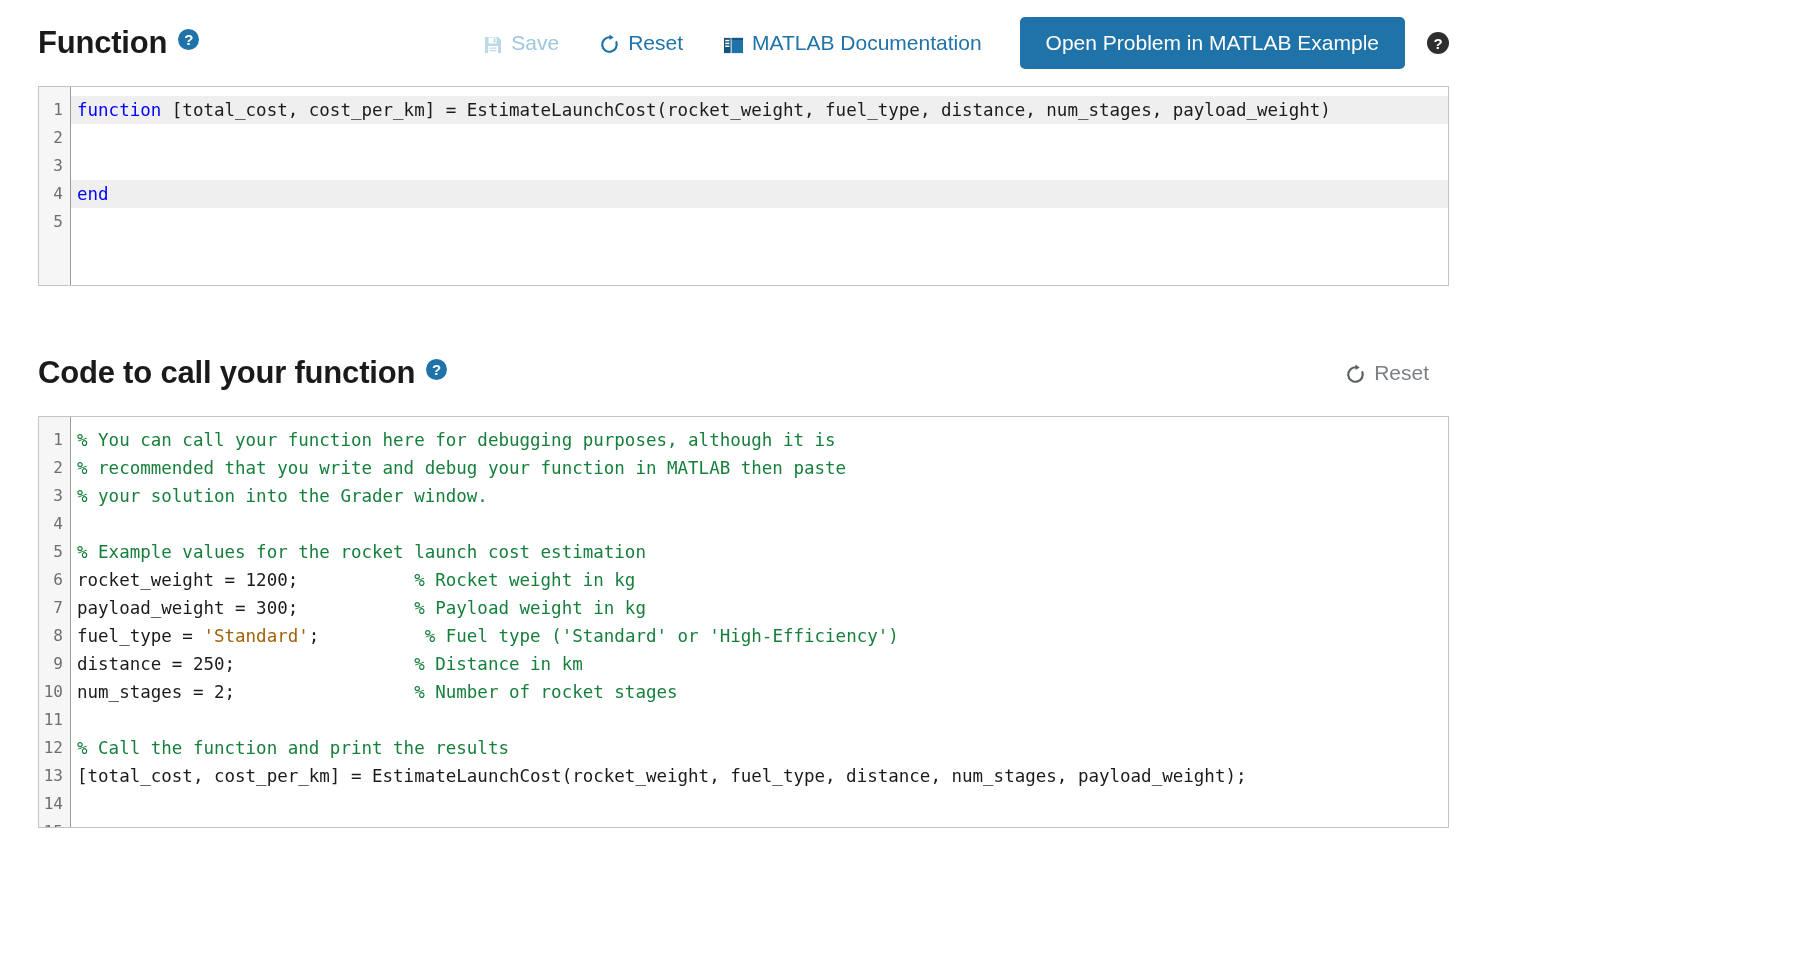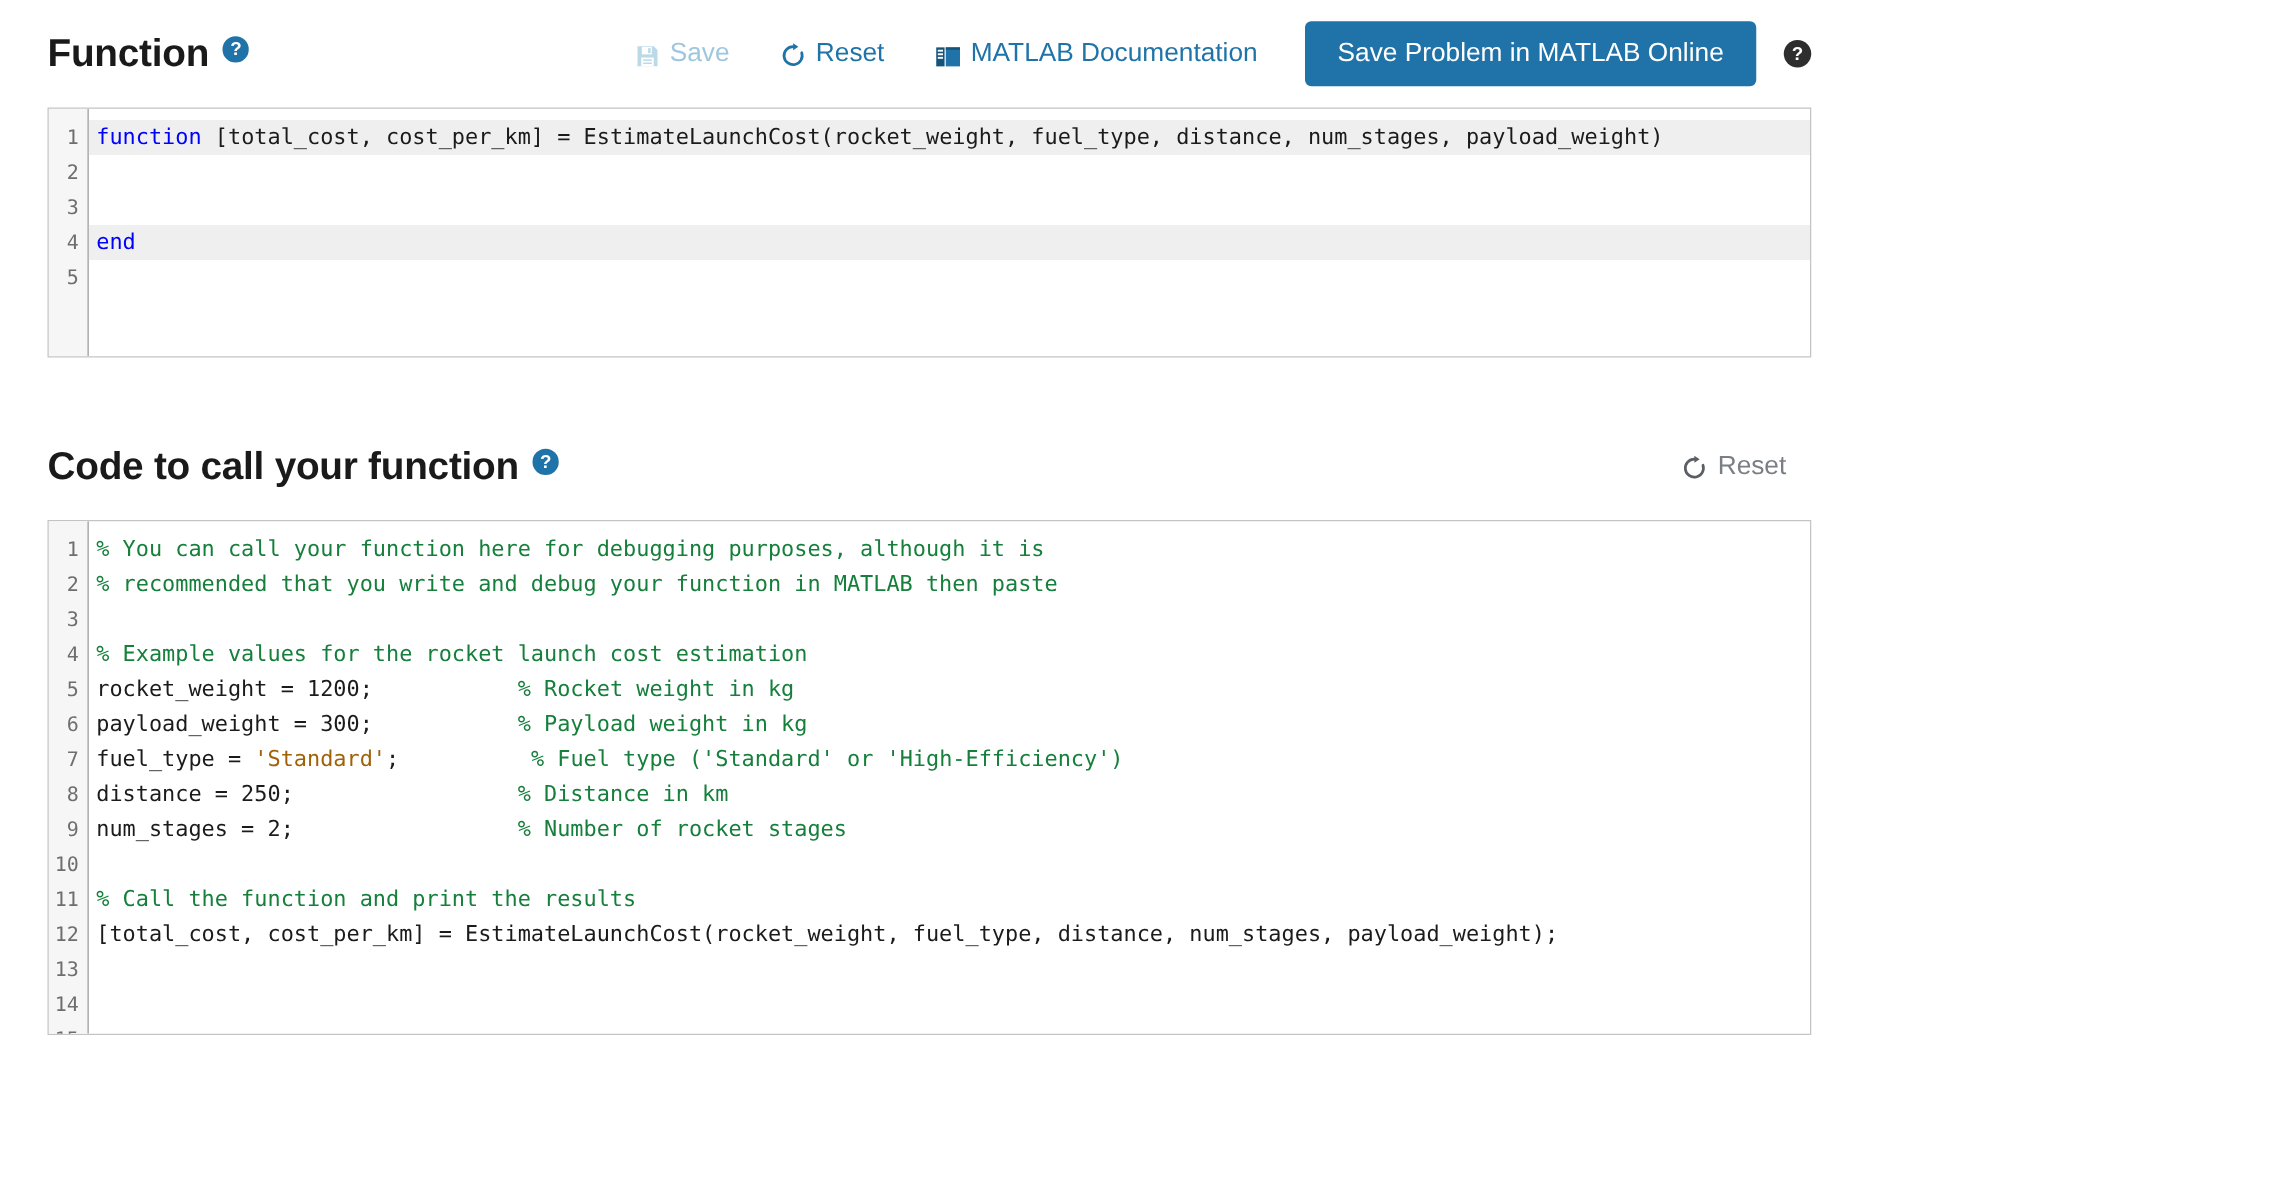--- a/index.html
+++ b/index.html
@@ -181,21 +181,21 @@
             <rect x="2.3" y="4" width="4.4" height="1.6" fill="#ffffff"></rect>
             <rect x="2.3" y="7" width="4.4" height="1.6" fill="#ffffff"></rect>
             <rect x="2.3" y="10" width="4.4" height="1.6" fill="#ffffff"></rect>
             <rect x="9" y="2" width="12" height="16" fill="#1f73a8"></rect>
             <rect x="9" y="2" width="12" height="2" fill="#14537a"></rect>
           </svg>
         </span>
         <span>MATLAB Documentation</span>
       </button>
 
-      <button class="primary-btn">Save Problem in MATLAB Online</button>
+      <button class="primary-btn">Open Problem in MATLAB Example</button>
 
       <span class="help-icon dark head-help">?</span>
     </div>
   </div>
 
   <div class="editor editor-fn">
     <div class="gutter" id="fn-gutter">
         <div class="ln">1</div>
         <div class="ln">2</div>
         <div class="ln">3</div>
@@ -244,20 +244,21 @@
         <div class="ln">10</div>
         <div class="ln">11</div>
         <div class="ln">12</div>
         <div class="ln">13</div>
         <div class="ln">14</div>
         <div class="ln">15</div>
       </div>
     <div class="code" id="call-code">
         <div class="cl"><span class="cmt">% You can call your function here for debugging purposes, although it is</span></div>
         <div class="cl"><span class="cmt">% recommended that you write and debug your function in MATLAB then paste</span></div>
+        <div class="cl"><span class="cmt">% your solution into the Grader window.</span></div>
         <div class="cl">&nbsp;</div>
         <div class="cl"><span class="cmt">% Example values for the rocket launch cost estimation</span></div>
         <div class="cl"><span>rocket_weight = 1200;           </span><span class="cmt">% Rocket weight in kg</span></div>
         <div class="cl"><span>payload_weight = 300;           </span><span class="cmt">% Payload weight in kg</span></div>
         <div class="cl"><span>fuel_type = </span><span class="str">'Standard'</span><span>;          </span><span class="cmt">% Fuel type ('Standard' or 'High-Efficiency')</span></div>
         <div class="cl"><span>distance = 250;                 </span><span class="cmt">% Distance in km</span></div>
         <div class="cl"><span>num_stages = 2;                 </span><span class="cmt">% Number of rocket stages</span></div>
         <div class="cl">&nbsp;</div>
         <div class="cl"><span class="cmt">% Call the function and print the results</span></div>
         <div class="cl"><span>[total_cost, cost_per_km] = EstimateLaunchCost(rocket_weight, fuel_type, distance, num_stages, payload_weight);</span></div>

